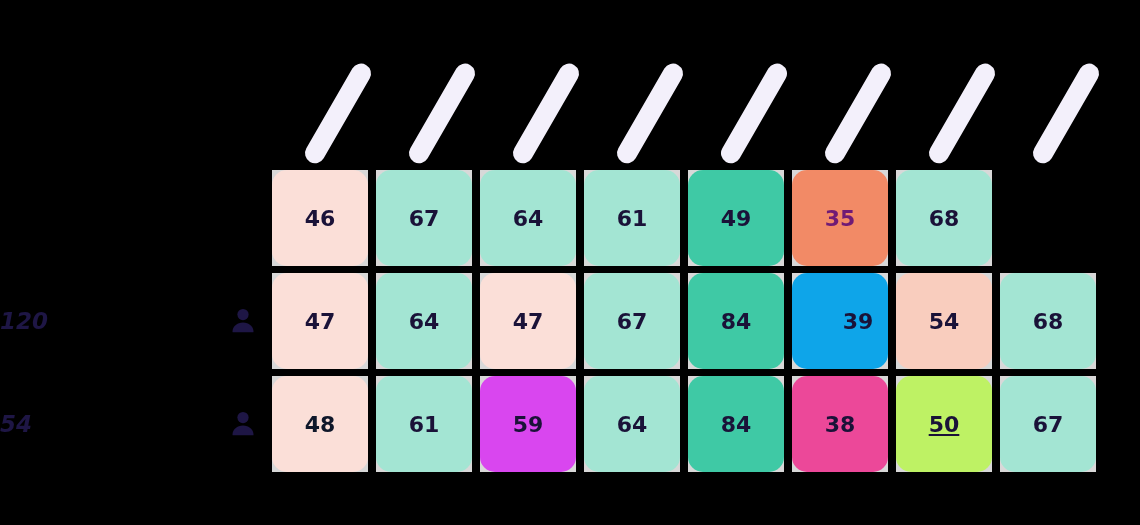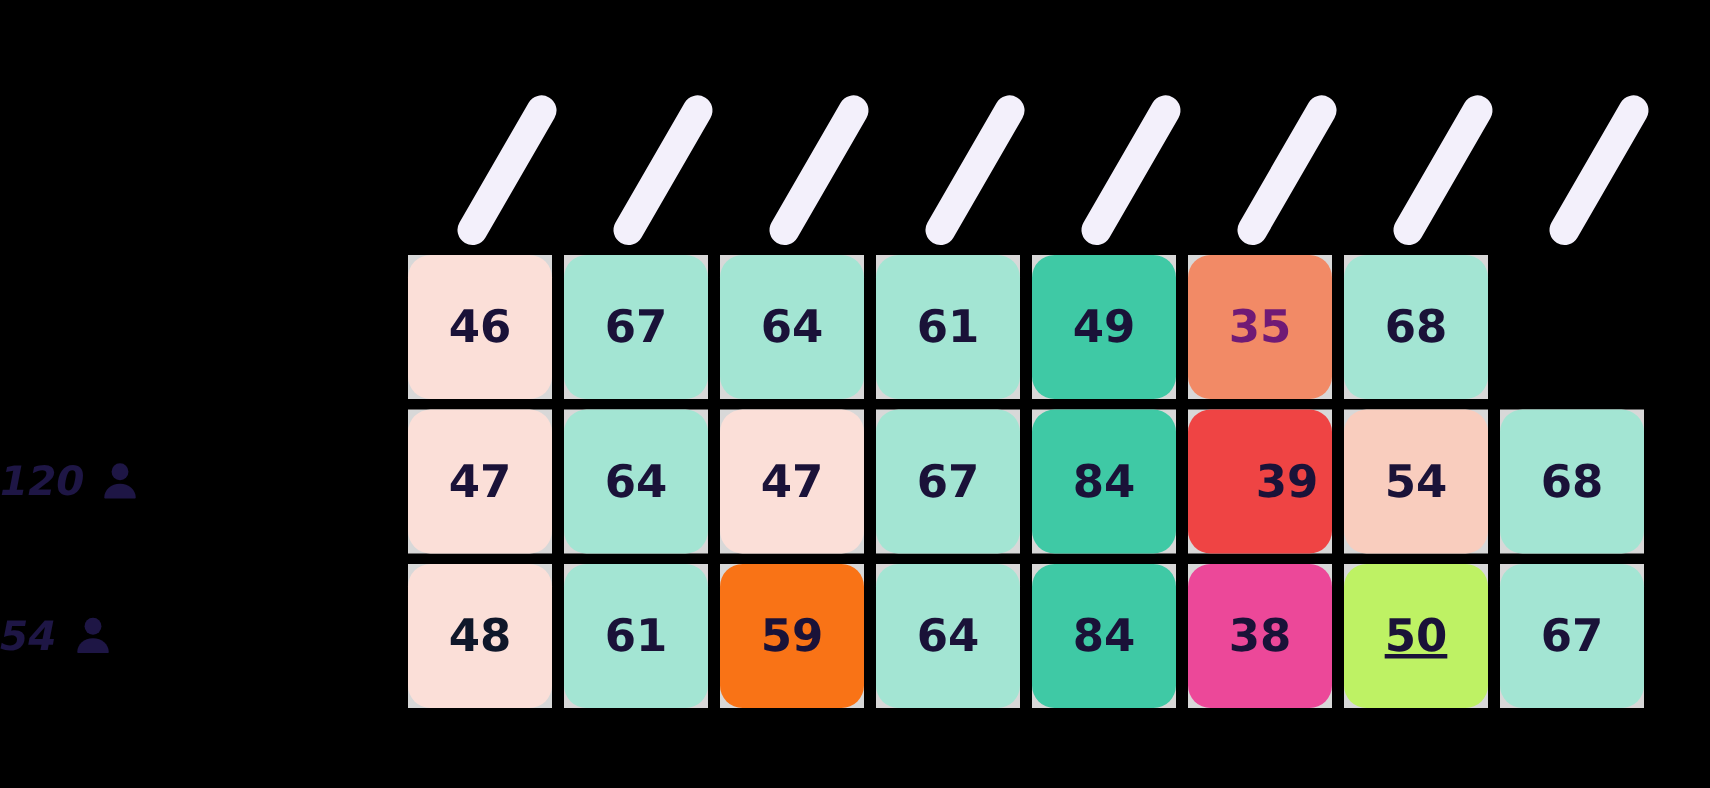--- a/index.html
+++ b/index.html
@@ -11,32 +11,32 @@
   
   .header-bar {
     position:absolute; top:145px;
     width:112px; height:20px; border-radius:10px;
     transform:rotate(-60deg); transform-origin:8px 50%;
   }
   
   .hm-row { position:absolute; left:272px; display:flex; gap:8px; }
   .hm-label {
     position:absolute; left:0; width:258px; height:96px;
-    display:flex; align-items:center; justify-content:flex-start; gap:9px;
-    font-size:27px; font-weight:bold; font-style:italic;
+    display:flex; align-items:center; justify-content:space-between; gap:9px;
+    font-size:23px; font-weight:bold; font-style:italic;
   }
   .hm-label .person { width:30px; height:30px; flex:0 0 auto; }
   .cell {
     position:relative; width:96px; height:96px;
   }
   .cell .halo { position:absolute; inset:0; background:#d8d8d8; }
   .cell .fill {
     position:absolute; inset:0; border-radius:15px;
     display:flex; align-items:center; justify-content:center;
-    font-size:30px; font-weight:600;
+    font-size:22px; font-weight:600;
   }
 </style>
 </head>
 <body>
 
 <div class="page">
   <div id="header-bars">
       <div class="header-bar" style="left: 306px; background: rgb(243, 240, 251);"></div>
       <div class="header-bar" style="left: 410px; background: rgb(243, 240, 251);"></div>
       <div class="header-bar" style="left: 514px; background: rgb(243, 240, 251);"></div>
@@ -112,21 +112,21 @@
       <div class="cell">
         <div class="halo" style="background: rgb(216, 216, 216);"></div>
         <div class="fill" style="background: rgb(163, 229, 211); color: rgb(26, 18, 56);">67</div>
       </div>
       <div class="cell">
         <div class="halo" style="background: rgb(216, 216, 216);"></div>
         <div class="fill" style="background: rgb(63, 201, 165); color: rgb(26, 18, 56);">84</div>
       </div>
       <div class="cell">
         <div class="halo" style="background: rgb(216, 216, 216);"></div>
-        <div class="fill" style="background: #ef4444; color: rgb(26, 18, 56); padding-left: 36px;">39</div>
+        <div class="fill" style="background: #0ea5e9; color: rgb(26, 18, 56); padding-left: 36px;">39</div>
       </div>
       <div class="cell">
         <div class="halo" style="background: rgb(216, 216, 216);"></div>
         <div class="fill" style="background: rgb(249, 205, 190); color: rgb(26, 18, 56);">54</div>
       </div>
       <div class="cell">
         <div class="halo" style="background: rgb(216, 216, 216);"></div>
         <div class="fill" style="background: rgb(163, 229, 211); color: rgb(26, 18, 56);">68</div>
       </div>
     </div>
@@ -134,21 +134,21 @@
       <div class="cell">
         <div class="halo" style="background: rgb(216, 216, 216);"></div>
         <div class="fill" style="background: rgb(251, 223, 216); color: #0f172a;">48</div>
       </div>
       <div class="cell">
         <div class="halo" style="background: rgb(216, 216, 216);"></div>
         <div class="fill" style="background: rgb(163, 229, 211); color: rgb(26, 18, 56);">61</div>
       </div>
       <div class="cell">
         <div class="halo" style="background: rgb(216, 216, 216);"></div>
-        <div class="fill" style="background: #f97316; color: rgb(26, 18, 56);">59</div>
+        <div class="fill" style="background: #d946ef; color: rgb(26, 18, 56);">59</div>
       </div>
       <div class="cell">
         <div class="halo" style="background: rgb(216, 216, 216);"></div>
         <div class="fill" style="background: rgb(163, 229, 211); color: rgb(26, 18, 56);">64</div>
       </div>
       <div class="cell">
         <div class="halo" style="background: rgb(216, 216, 216);"></div>
         <div class="fill" style="background: rgb(63, 201, 165); color: rgb(26, 18, 56);">84</div>
       </div>
       <div class="cell">

